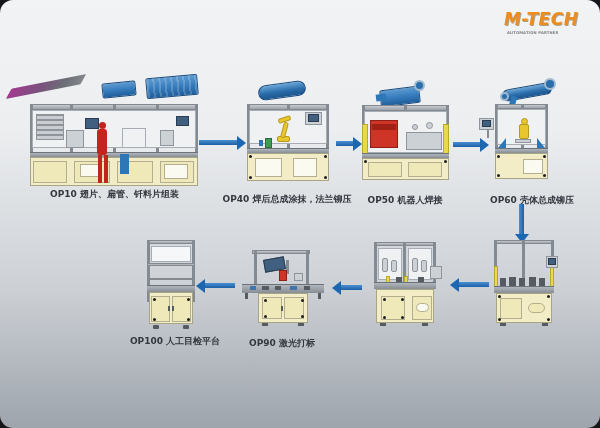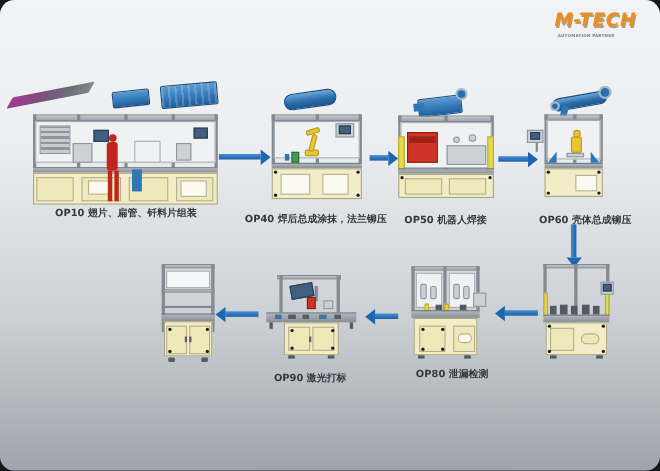--- a/index.html
+++ b/index.html
@@ -306,16 +306,16 @@
     <i class="dk" style="left:6px;top:85px;width:6px;height:4px;border-radius:1px;"></i>
     <i class="dk" style="left:36px;top:85px;width:6px;height:4px;border-radius:1px;"></i>
   </div>
 
   <div class="slabel" style="left:50px;top:189px;">
     <div class="ln">OP10 翅片、扁管、钎料片组装</div>
   </div>
   <div class="slabel center" style="left:212px;top:193px;width:150px;">OP40 焊后总成涂抹，法兰铆压</div>
   <div class="slabel center" style="left:355px;top:194px;width:100px;">OP50 机器人焊接</div>
   <div class="slabel center" style="left:472px;top:194px;width:120px;">OP60 壳体总成铆压</div>
-  <div class="slabel center" style="left:361px;top:334px;width:100px;">OP80 泄漏检测</div>
   <div class="slabel center" style="left:232px;top:337px;width:100px;">OP90 激光打标</div>
+  <div class="slabel center" style="left:125px;top:335px;width:100px;">OP100 人工目检平台</div>
 
 </div>
 
 </body></html>

